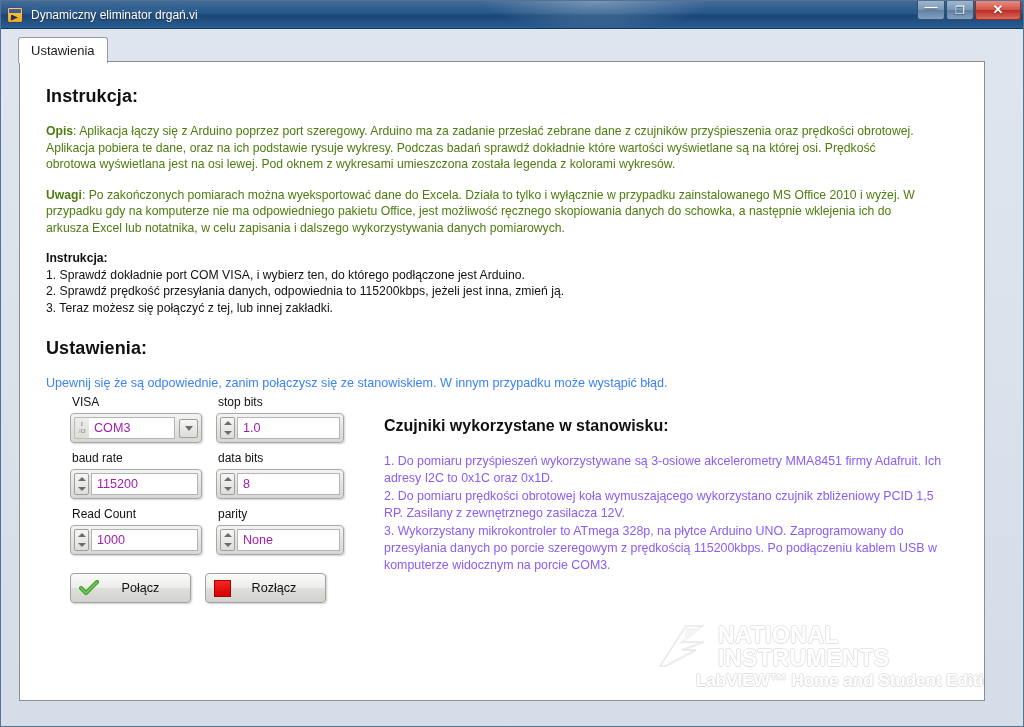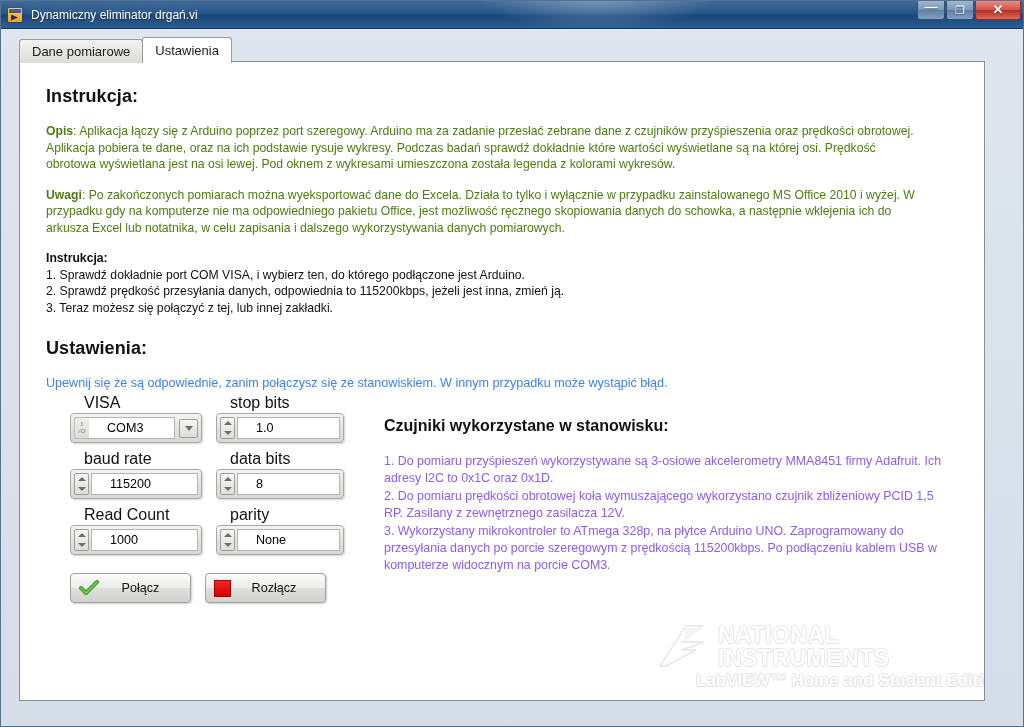--- a/index.html
+++ b/index.html
@@ -219,23 +219,23 @@
     padding-left: 24px;
     box-sizing: border-box;
   }
   .ctrl-grid {
     display: grid;
     grid-template-columns: 132px 128px;
     column-gap: 14px;
     row-gap: 8px;
   }
   .ctrl-label {
-    font-size: 16px;
+    font-size: 12px;
     color: #111;
-    margin: 0 0 3px 14px;
+    margin: 0 0 3px 2px;
     line-height: 15px;
   }
 
   .ni-ctrl {
     position: relative;
     height: 30px;
     box-sizing: border-box;
     border: 1px solid #a8a8a8;
     border-radius: 4px;
     background: linear-gradient(to bottom, #f3f3f1 0%, #e2e2de 55%, #d7d7d3 100%);
@@ -287,23 +287,23 @@
 
   .ctrl-value {
     flex: 1 1 auto;
     height: 22px;
     margin-left: 2px;
     background: #ffffff;
     border: 1px solid #b4b4b4;
     box-sizing: border-box;
     display: flex;
     align-items: center;
-    padding-left: 18px;
+    padding-left: 5px;
     font-size: 12.6px;
-    color: #000000;
+    color: #a21caf;
     overflow: hidden;
     white-space: nowrap;
   }
   .ctrl-value.withio { margin-left: 0; border-left: none; }
 
   .dd-btn {
     width: 19px; height: 19px;
     flex: 0 0 auto;
     margin-left: 4px;
     border: 1px solid #9e9e9e;
@@ -436,23 +436,20 @@
         <div class="wb restore">
           <div class="glyph">❐</div>
         </div>
         <div class="wb close">
           <div class="glyph">✕</div>
         </div>
       </div>
     </div>
 
     <div class="tabstrip">
-      <div class="tab">
-        <span>Dane pomiarowe</span>
-      </div>
       <div class="tab active">
         <span>Ustawienia</span>
       </div>
     </div>
 
     <div class="panel">
       <div class="content">
 
         <h1 class="sec">Instrukcja:</h1>
 

